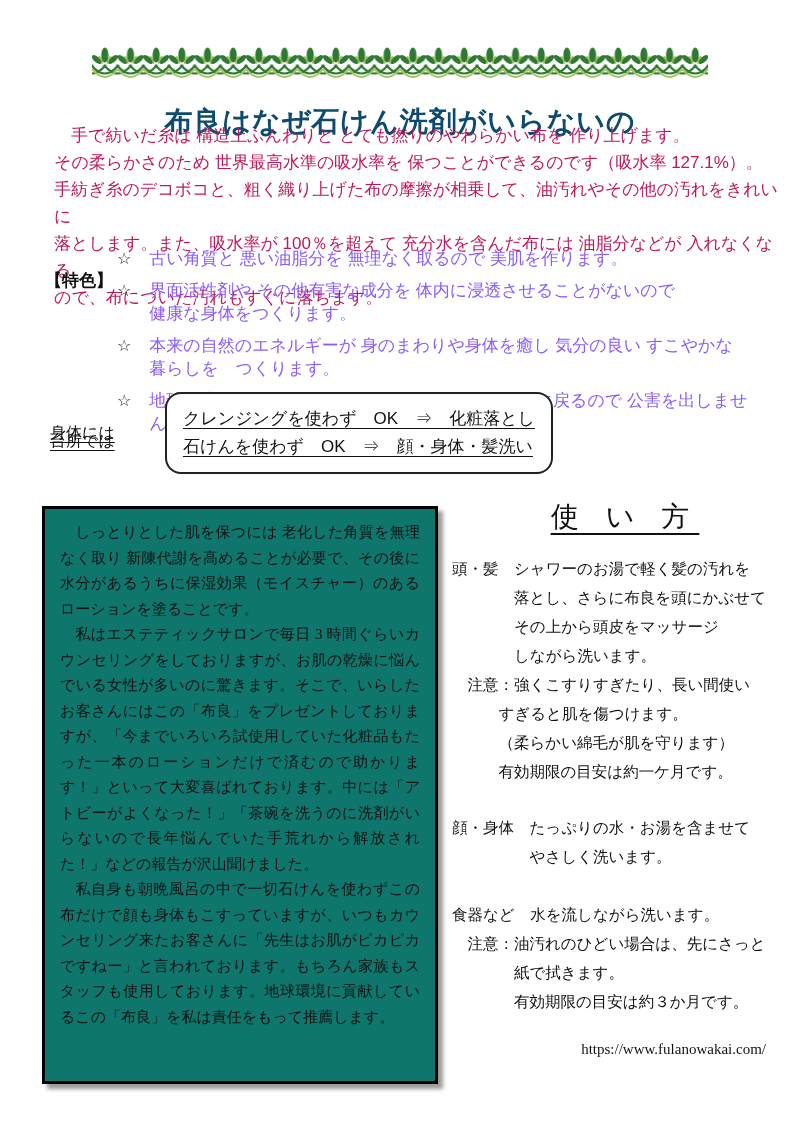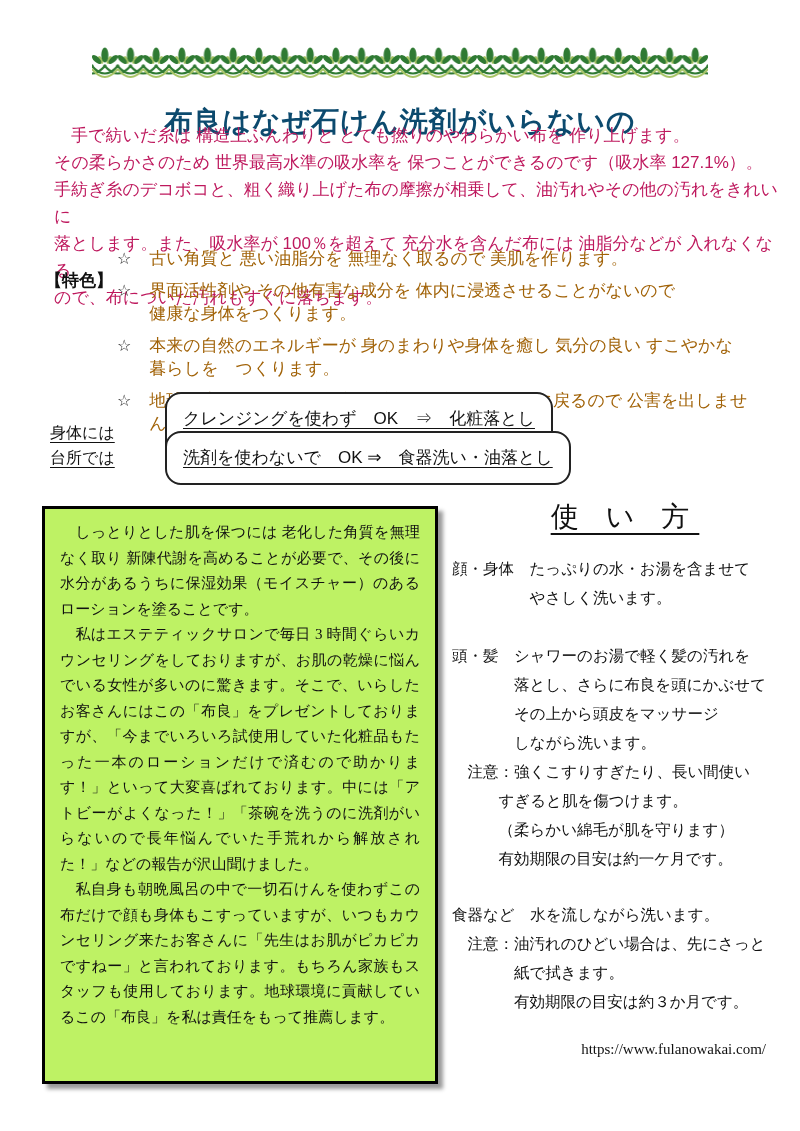--- a/index.html
+++ b/index.html
@@ -16,35 +16,35 @@
   
   .intro{position:absolute;top:122px;left:54px;width:730px;
          font-size:17px;line-height:27px;white-space:pre-line;color:#be185d;}
 
   
   .features{position:absolute;top:247px;left:45px;width:730px;display:flex;align-items:flex-start;}
   .features-label{font-size:17px;font-weight:bold;flex:0 0 auto;line-height:23px;margin-top:22px;}
   .features-list{margin-left:4px;}
   .feature-item{display:flex;margin-bottom:9px;}
   .feature-item .star{font-size:16px;line-height:23px;margin-right:18px;color:#222;}
-  .feature-text{font-size:17px;line-height:23px;white-space:pre-line;color:#a16207;}
+  .feature-text{font-size:17px;line-height:23px;white-space:pre-line;color:#8b5cf6;}
 
   
   .usage-row{position:absolute;left:50px;display:flex;align-items:center;}
   .usage-row.row1{top:392px;}
   .usage-row.row2{top:431px;}
   .usage-label{font-size:16px;text-decoration:underline;text-underline-offset:4px;
                width:72px;flex:0 0 auto;margin-right:43px;}
   .usage-box{border:2px solid #222;border-radius:16px;padding:11px 16px;
              font-size:17px;line-height:28px;white-space:pre-line;
              text-decoration:underline;text-underline-offset:4px;background:#fff;}
 
   
   .testimonial-box{position:absolute;top:506px;left:42px;width:396px;height:578px;
-                   box-sizing:border-box;border:3px solid #000;background:#bef264;
+                   box-sizing:border-box;border:3px solid #000;background:#0f766e;
                    box-shadow:5px 5px 4px #9a9a9a;padding:11px 15px;overflow:hidden;
                    font-family:"Liberation Serif","DejaVu Serif",serif;
                    font-size:15px;line-height:25.5px;text-align:justify;color:#111;}
   .testimonial-box p{margin:0;}
 
   
   .howto{position:absolute;top:498px;left:452px;width:346px;
          font-family:"Liberation Serif","DejaVu Serif",serif;color:#111;}
   .howto-title{text-align:center;font-size:28px;letter-spacing:10px;
                margin-bottom:18px;}
@@ -112,42 +112,41 @@
     </div>
   </div>
 
   <div class="usage-row row1">
     <span class="usage-label">身体には</span>
     <div class="usage-box">クレンジングを使わず　OK　⇒　化粧落とし
 石けんを使わず　OK　⇒　顔・身体・髪洗い</div>
   </div>
   <div class="usage-row row2">
     <span class="usage-label">台所では</span>
-    <div class="usage-box">洗剤を使わないで　OK ⇒　食器洗い・油落とし</div>
   </div>
 
   <div class="testimonial-box">
     <p>　しっとりとした肌を保つには 老化した角質を無理なく取り 新陳代謝を高めることが必要で、その後に水分があるうちに保湿効果（モイスチャー）のあるローションを塗ることです。</p>
     <p>　私はエステティックサロンで毎日 3 時間ぐらいカウンセリングをしておりますが、お肌の乾燥に悩んでいる女性が多いのに驚きます。そこで、いらしたお客さんにはこの「布良」をプレゼントしておりますが、「今までいろいろ試使用していた化粧品もたった一本のローションだけで済むので助かります！」といって大変喜ばれております。中には「アトビーがよくなった！」「茶碗を洗うのに洗剤がいらないので長年悩んでいた手荒れから解放された！」などの報告が沢山聞けました。</p>
     <p>　私自身も朝晩風呂の中で一切石けんを使わずこの布だけで顔も身体もこすっていますが、いつもカウンセリング来たお客さんに「先生はお肌がピカピカですねー」と言われております。もちろん家族もスタッフも使用しております。地球環境に貢献しているこの「布良」を私は責任をもって推薦します。</p>
 
   </div>
 
   <div class="howto">
     <div class="howto-title"><span>使 い 方</span></div>
-    <div class="howto-section s1">顔・身体　たっぷりの水・お湯を含ませて
-　　　　　やさしく洗います。</div>
     <div class="howto-section s2">頭・髪　シャワーのお湯で軽く髪の汚れを
 　　　　落とし、さらに布良を頭にかぶせて
 　　　　その上から頭皮をマッサージ
 　　　　しながら洗います。
 　注意：強くこすりすぎたり、長い間使い
 　　　すぎると肌を傷つけます。
 　　　（柔らかい綿毛が肌を守ります）
 　　　有効期限の目安は約一ケ月です。</div>
+    <div class="howto-section s1">顔・身体　たっぷりの水・お湯を含ませて
+　　　　　やさしく洗います。</div>
     <div class="howto-section s3">食器など　水を流しながら洗います。
 　注意：油汚れのひどい場合は、先にさっと
 　　　　紙で拭きます。
 　　　　有効期限の目安は約３か月です。</div>
     <div class="howto-url">https://www.fulanowakai.com/</div>
   </div>
 
 </div>
 
 </body></html>

